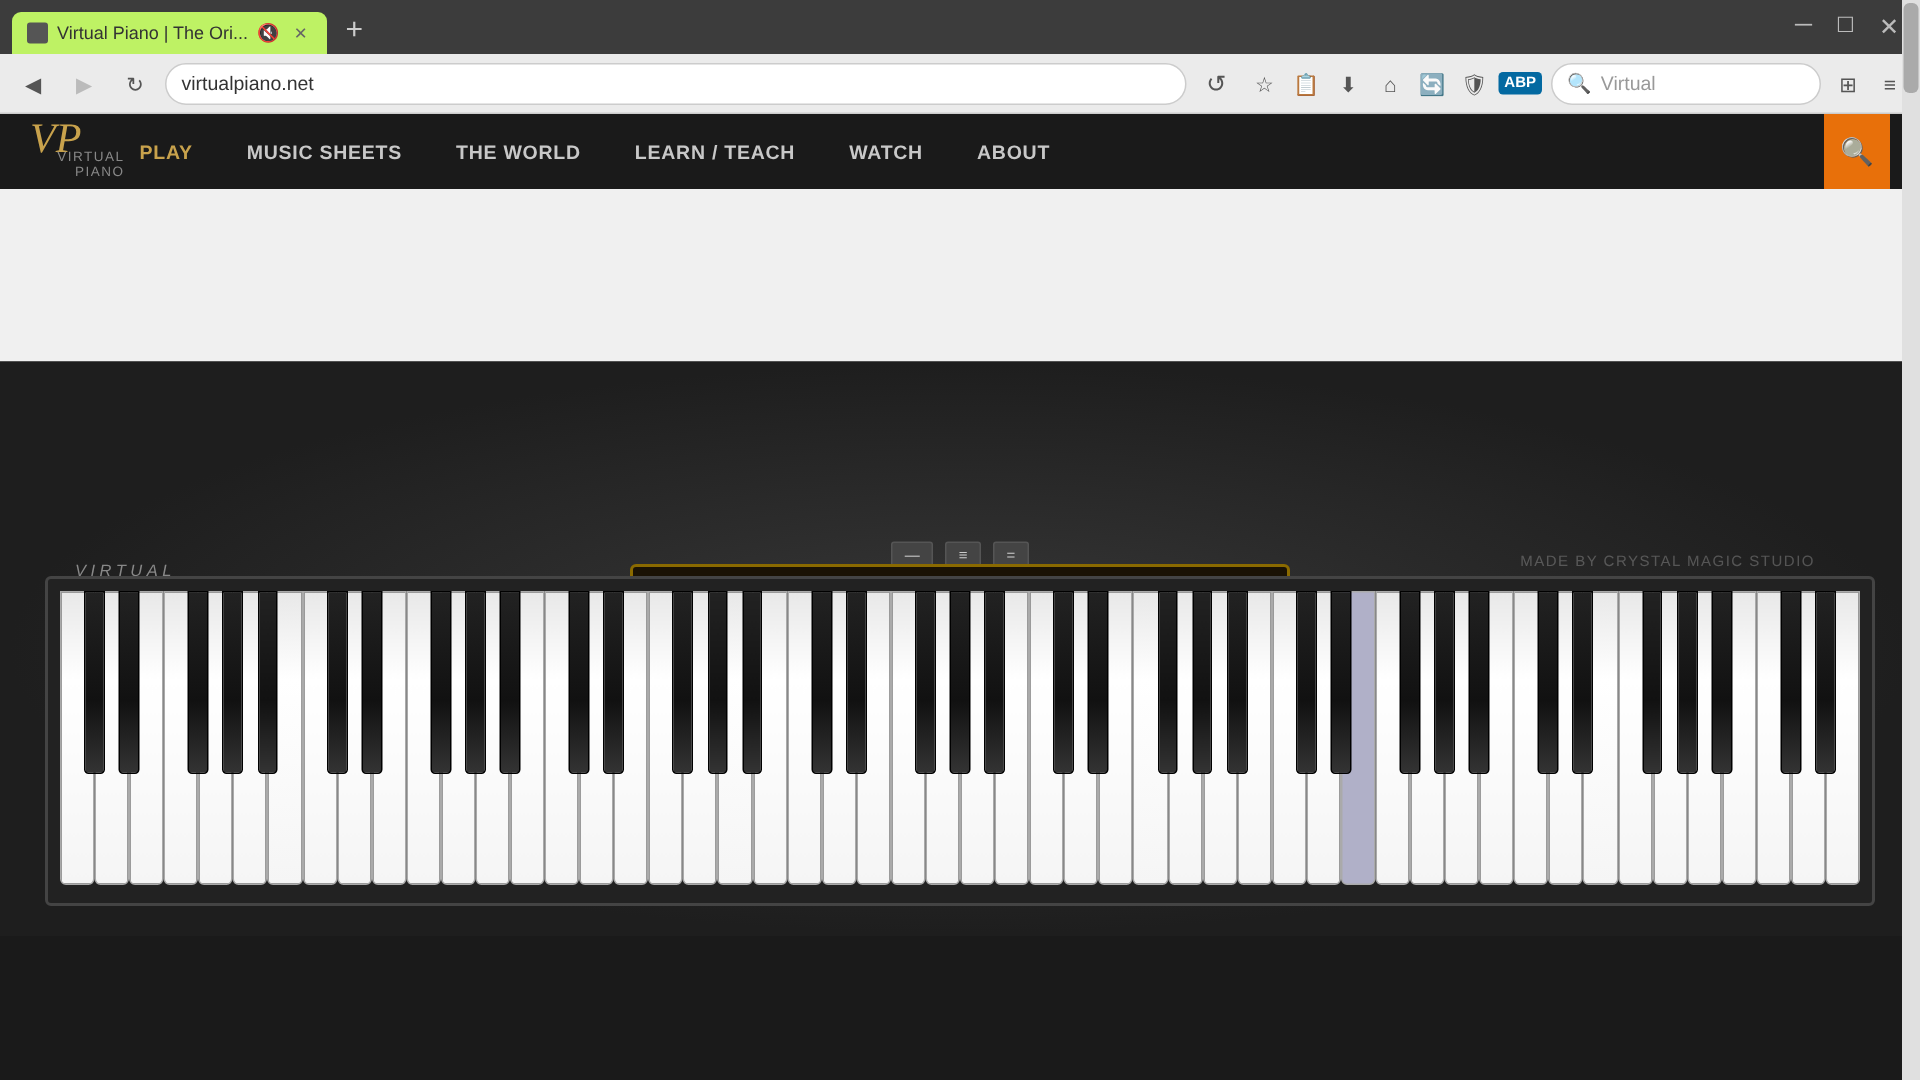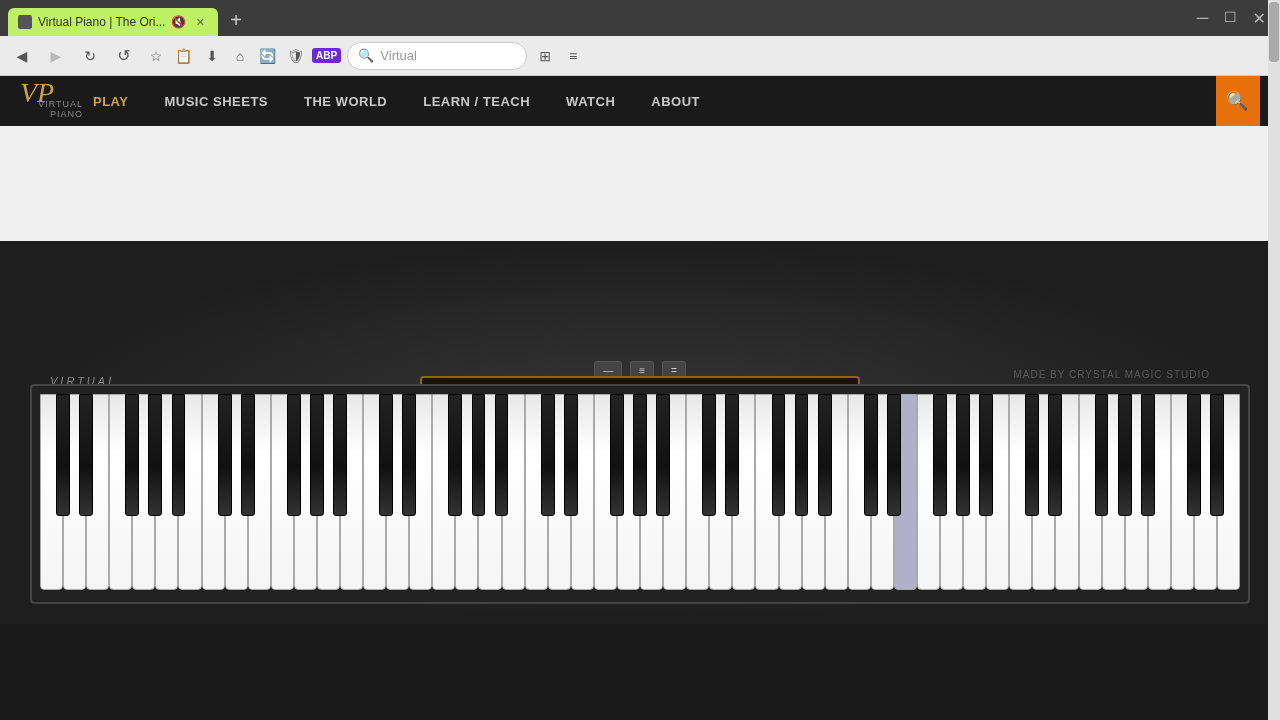--- a/index.html
+++ b/index.html
@@ -68,21 +68,21 @@
       border: 1px solid #ccc;
       background: #fff;
       display: flex;
       align-items: center;
       padding: 0 10px;
       font-size: 13px;
       color: #999;
       gap: 6px;
     }
     .adblock-badge {
-      background: #6d28d9;
+      background: #0369a1;
       color: #fff;
       font-size: 10px;
       font-weight: bold;
       padding: 2px 4px;
       border-radius: 3px;
     }
 
     
     .site-nav {
       background: #1a1a1a;
@@ -313,20 +313,23 @@
       <span style="color:#bbb;font-size:16px;padding:0 6px;cursor:pointer;">─</span>
       <span style="color:#bbb;font-size:14px;padding:0 6px;cursor:pointer;">☐</span>
       <span style="color:#bbb;font-size:16px;padding:0 6px;cursor:pointer;">✕</span>
     </div>
   </div>
 
   <div class="browser-toolbar">
     <button class="nav-btn">◀</button>
     <button class="nav-btn" style="color:#bbb;">▶</button>
     <button class="nav-btn">↻</button>
+    <div class="address-bar">
+      <span style="color:#333;font-size:13px;">virtualpiano.net</span>
+    </div>
     <button class="nav-btn" style="font-size:16px;">↺</button>
     <div class="toolbar-icons">
       <button class="toolbar-icon">☆</button>
       <button class="toolbar-icon">📋</button>
       <button class="toolbar-icon">⬇</button>
       <button class="toolbar-icon">⌂</button>
       <button class="toolbar-icon">🔄</button>
       <button class="toolbar-icon">🛡</button>
       <span class="adblock-badge">ABP</span>
     </div>

